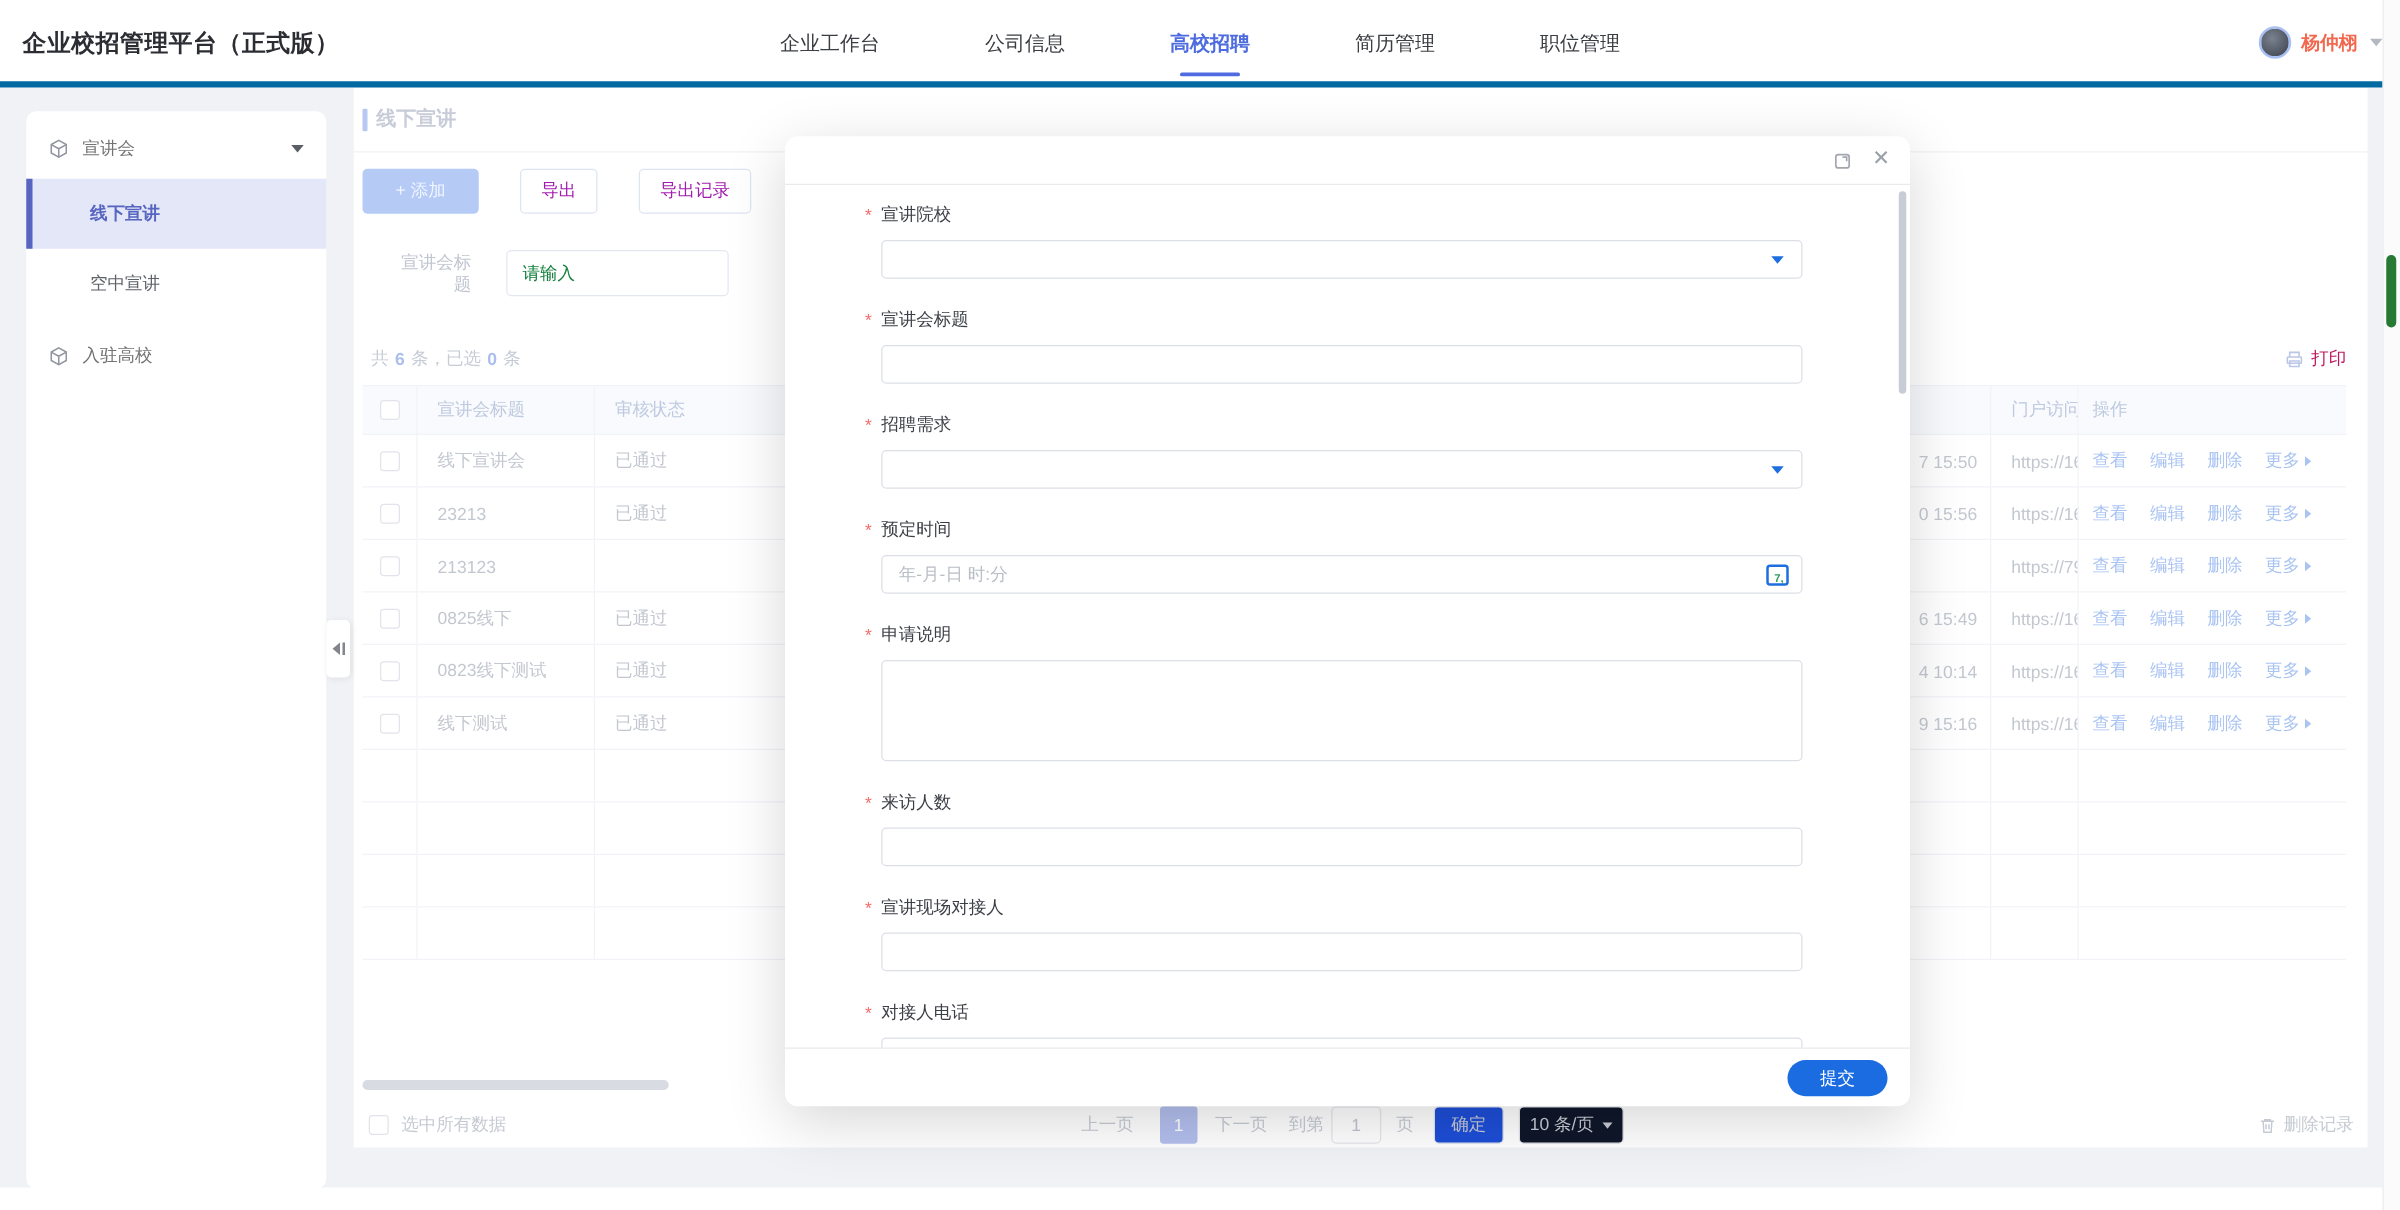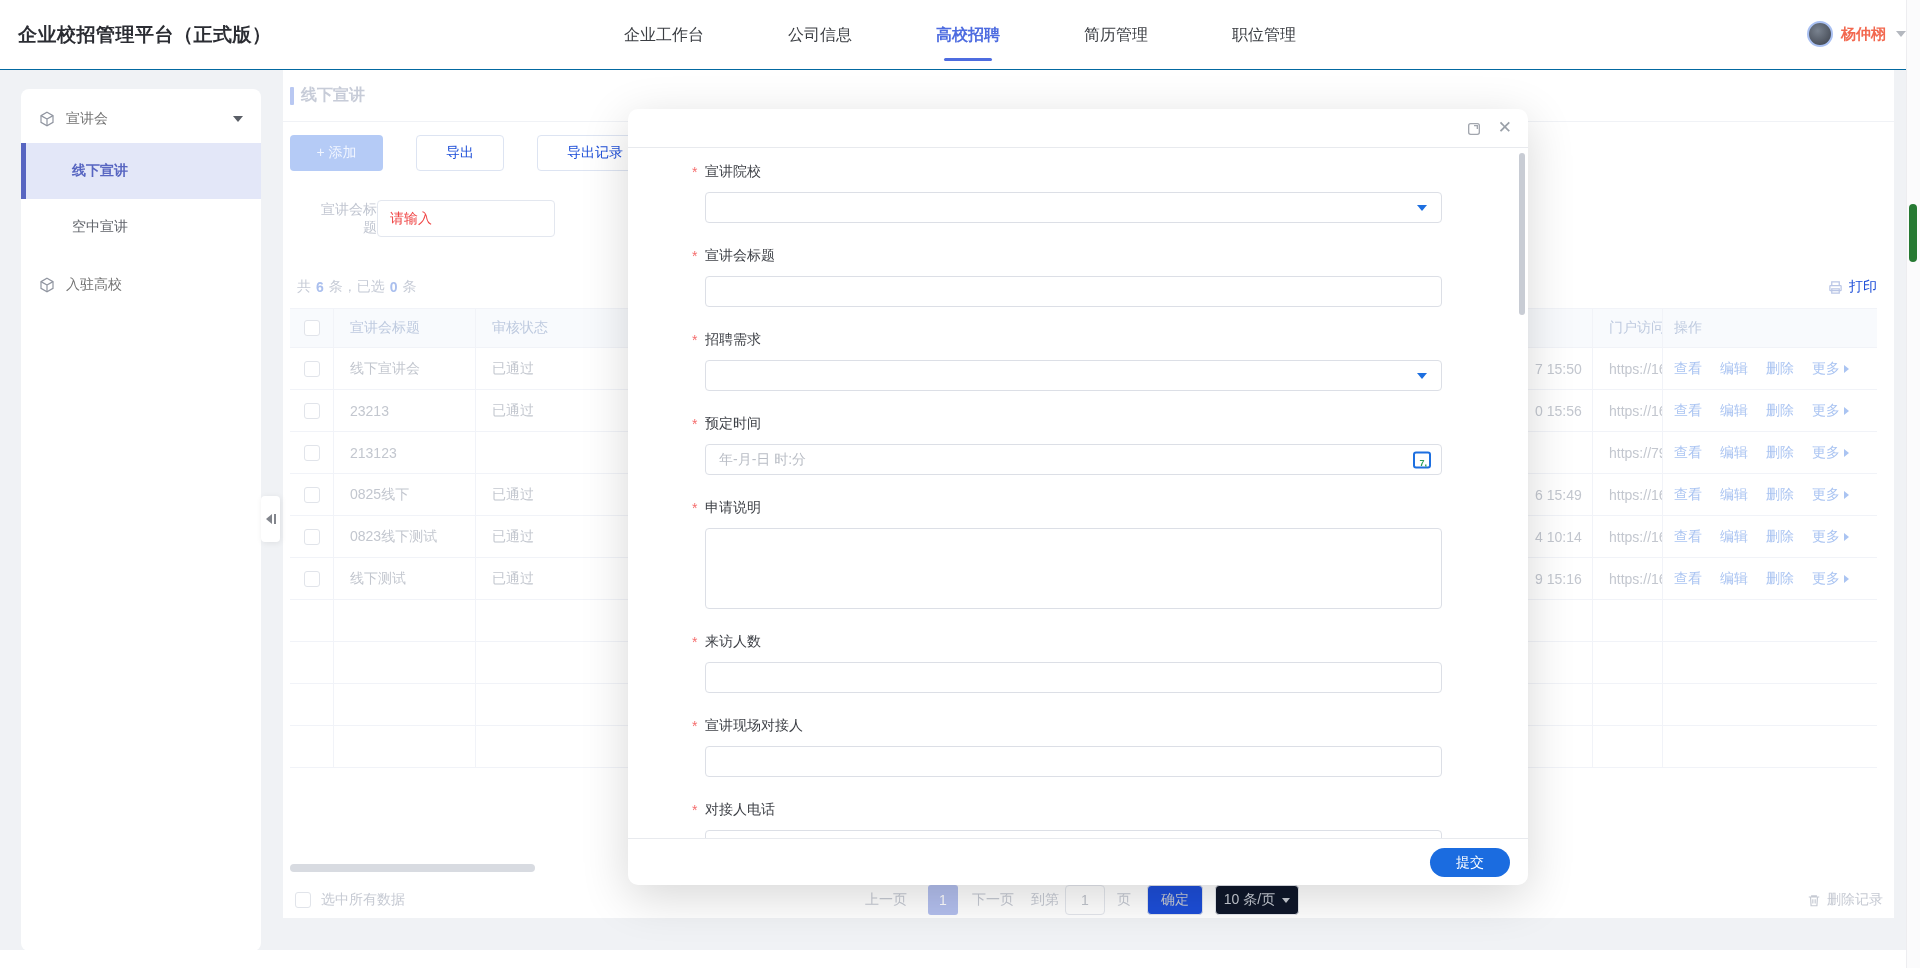--- a/index.html
+++ b/index.html
@@ -2,21 +2,21 @@
 <html><head>
 <meta charset="utf-8">
 <style>
   html,body{margin:0;padding:0;background:#f0f2f5;}
   *{box-sizing:border-box;}
   .stage{position:relative;width:1920px;height:968px;background:#f0f2f5;overflow:hidden;
          font-family:"Liberation Sans",sans-serif;font-size:14px;color:#333;}
 
   
   .topbar{position:absolute;left:0;top:0;width:100%;height:70px;background:#fff;
-          border-bottom:1px solid #0369a1;z-index:5;}
+          border-bottom:5px solid #0369a1;z-index:5;}
   .brand{position:absolute;left:18px;top:0;height:70px;display:flex;align-items:center;
          font-size:19px;font-weight:bold;color:#2b2d33;letter-spacing:.5px;}
   .nav{position:absolute;left:50%;transform:translateX(-50%);top:0;height:70px;display:flex;gap:84px;}
   .nav-tab{position:relative;display:flex;align-items:center;font-size:16px;color:#3a3d42;cursor:pointer;}
   .nav-tab.active{color:#4e6ce0;font-weight:bold;}
   .nav-tab.active::after{content:"";position:absolute;left:50%;transform:translateX(-50%);
          bottom:9px;width:48px;height:3px;border-radius:2px;background:#4e6ce0;}
   .userbox{position:absolute;right:14px;top:0;height:68px;display:flex;align-items:center;gap:8px;}
   .avatar{width:26px;height:26px;border-radius:50%;border:2px solid #a9c0f2;
           background:radial-gradient(circle at 40% 35%, #79828f, #3b404a);}
@@ -47,32 +47,32 @@
   
   .main-card{position:absolute;left:283px;top:70px;width:1611px;height:848px;background:#fff;z-index:1;}
   .page-title-row{position:absolute;left:0;right:0;top:0;height:52px;border-bottom:1px solid #f0f2f6;
            display:flex;align-items:center;}
   .title-bar{width:4px;height:18px;background:#b9c8f2;margin-left:7px;border-radius:1px;}
   .title-text{margin-left:7px;font-size:16px;font-weight:bold;color:#c7ccd8;}
 
   .toolbar{position:absolute;left:7px;top:65px;display:flex;gap:33px;}
   .btn-add{min-width:93px;height:36px;background:#b5cbf6;color:#f0f5ff;border-radius:4px;
            display:flex;align-items:center;justify-content:center;font-size:14px;cursor:pointer;}
-  .btn-ghost{height:36px;padding:0 29px;border:1px solid #dde4f2;color:#1d4ed8;border-radius:4px;
+  .btn-ghost{height:36px;padding:0 16px;border:1px solid #dde4f2;color:#a21caf;border-radius:4px;
            display:flex;align-items:center;font-size:14px;background:#fff;cursor:pointer;}
 
   .filter-row{position:absolute;left:0;top:130px;display:flex;align-items:center;}
   .filter-label{width:67px;margin-left:27px;text-align:right;color:#c0c5d0;font-size:14px;}
-  .filter-input{margin-left:0;width:178px;height:37px;border:1px solid #e3e7ef;border-radius:4px;
-           display:flex;align-items:center;padding:0 12px;color:#ef4444;background:#fff;}
+  .filter-input{margin-left:28px;width:178px;height:37px;border:1px solid #e3e7ef;border-radius:4px;
+           display:flex;align-items:center;padding:0 12px;color:#15803d;background:#fff;}
 
   .summary-row{position:absolute;left:14px;right:17px;top:208px;display:flex;align-items:center;
            color:#c6cbd6;font-size:14px;}
   .num{color:#aabfee;font-weight:bold;margin:0 5px;}
-  .print-link{margin-left:auto;display:flex;align-items:center;gap:6px;color:#1d4ed8;cursor:pointer;}
+  .print-link{margin-left:auto;display:flex;align-items:center;gap:6px;color:#be185d;cursor:pointer;}
 
   .table{position:absolute;left:7px;top:238px;width:1587px;}
   .trow{display:grid;grid-template-columns:44px 142px 220px 1fr 70px 70px 214px;height:42px;
         border-bottom:1px solid #f1f3f8;}
   .thead{height:40px;background:#f8fafd;border-top:1px solid #f1f3f8;color:#becadf;}
   .cell{border-right:1px solid #f1f3f8;height:100%;display:flex;align-items:center;
         overflow:hidden;white-space:nowrap;color:#c3c7cf;font-size:14px;}
   .cell:last-child{border-right:none;}
   .thead .cell{color:#becadf;}
   .cb-cell{justify-content:center;}

